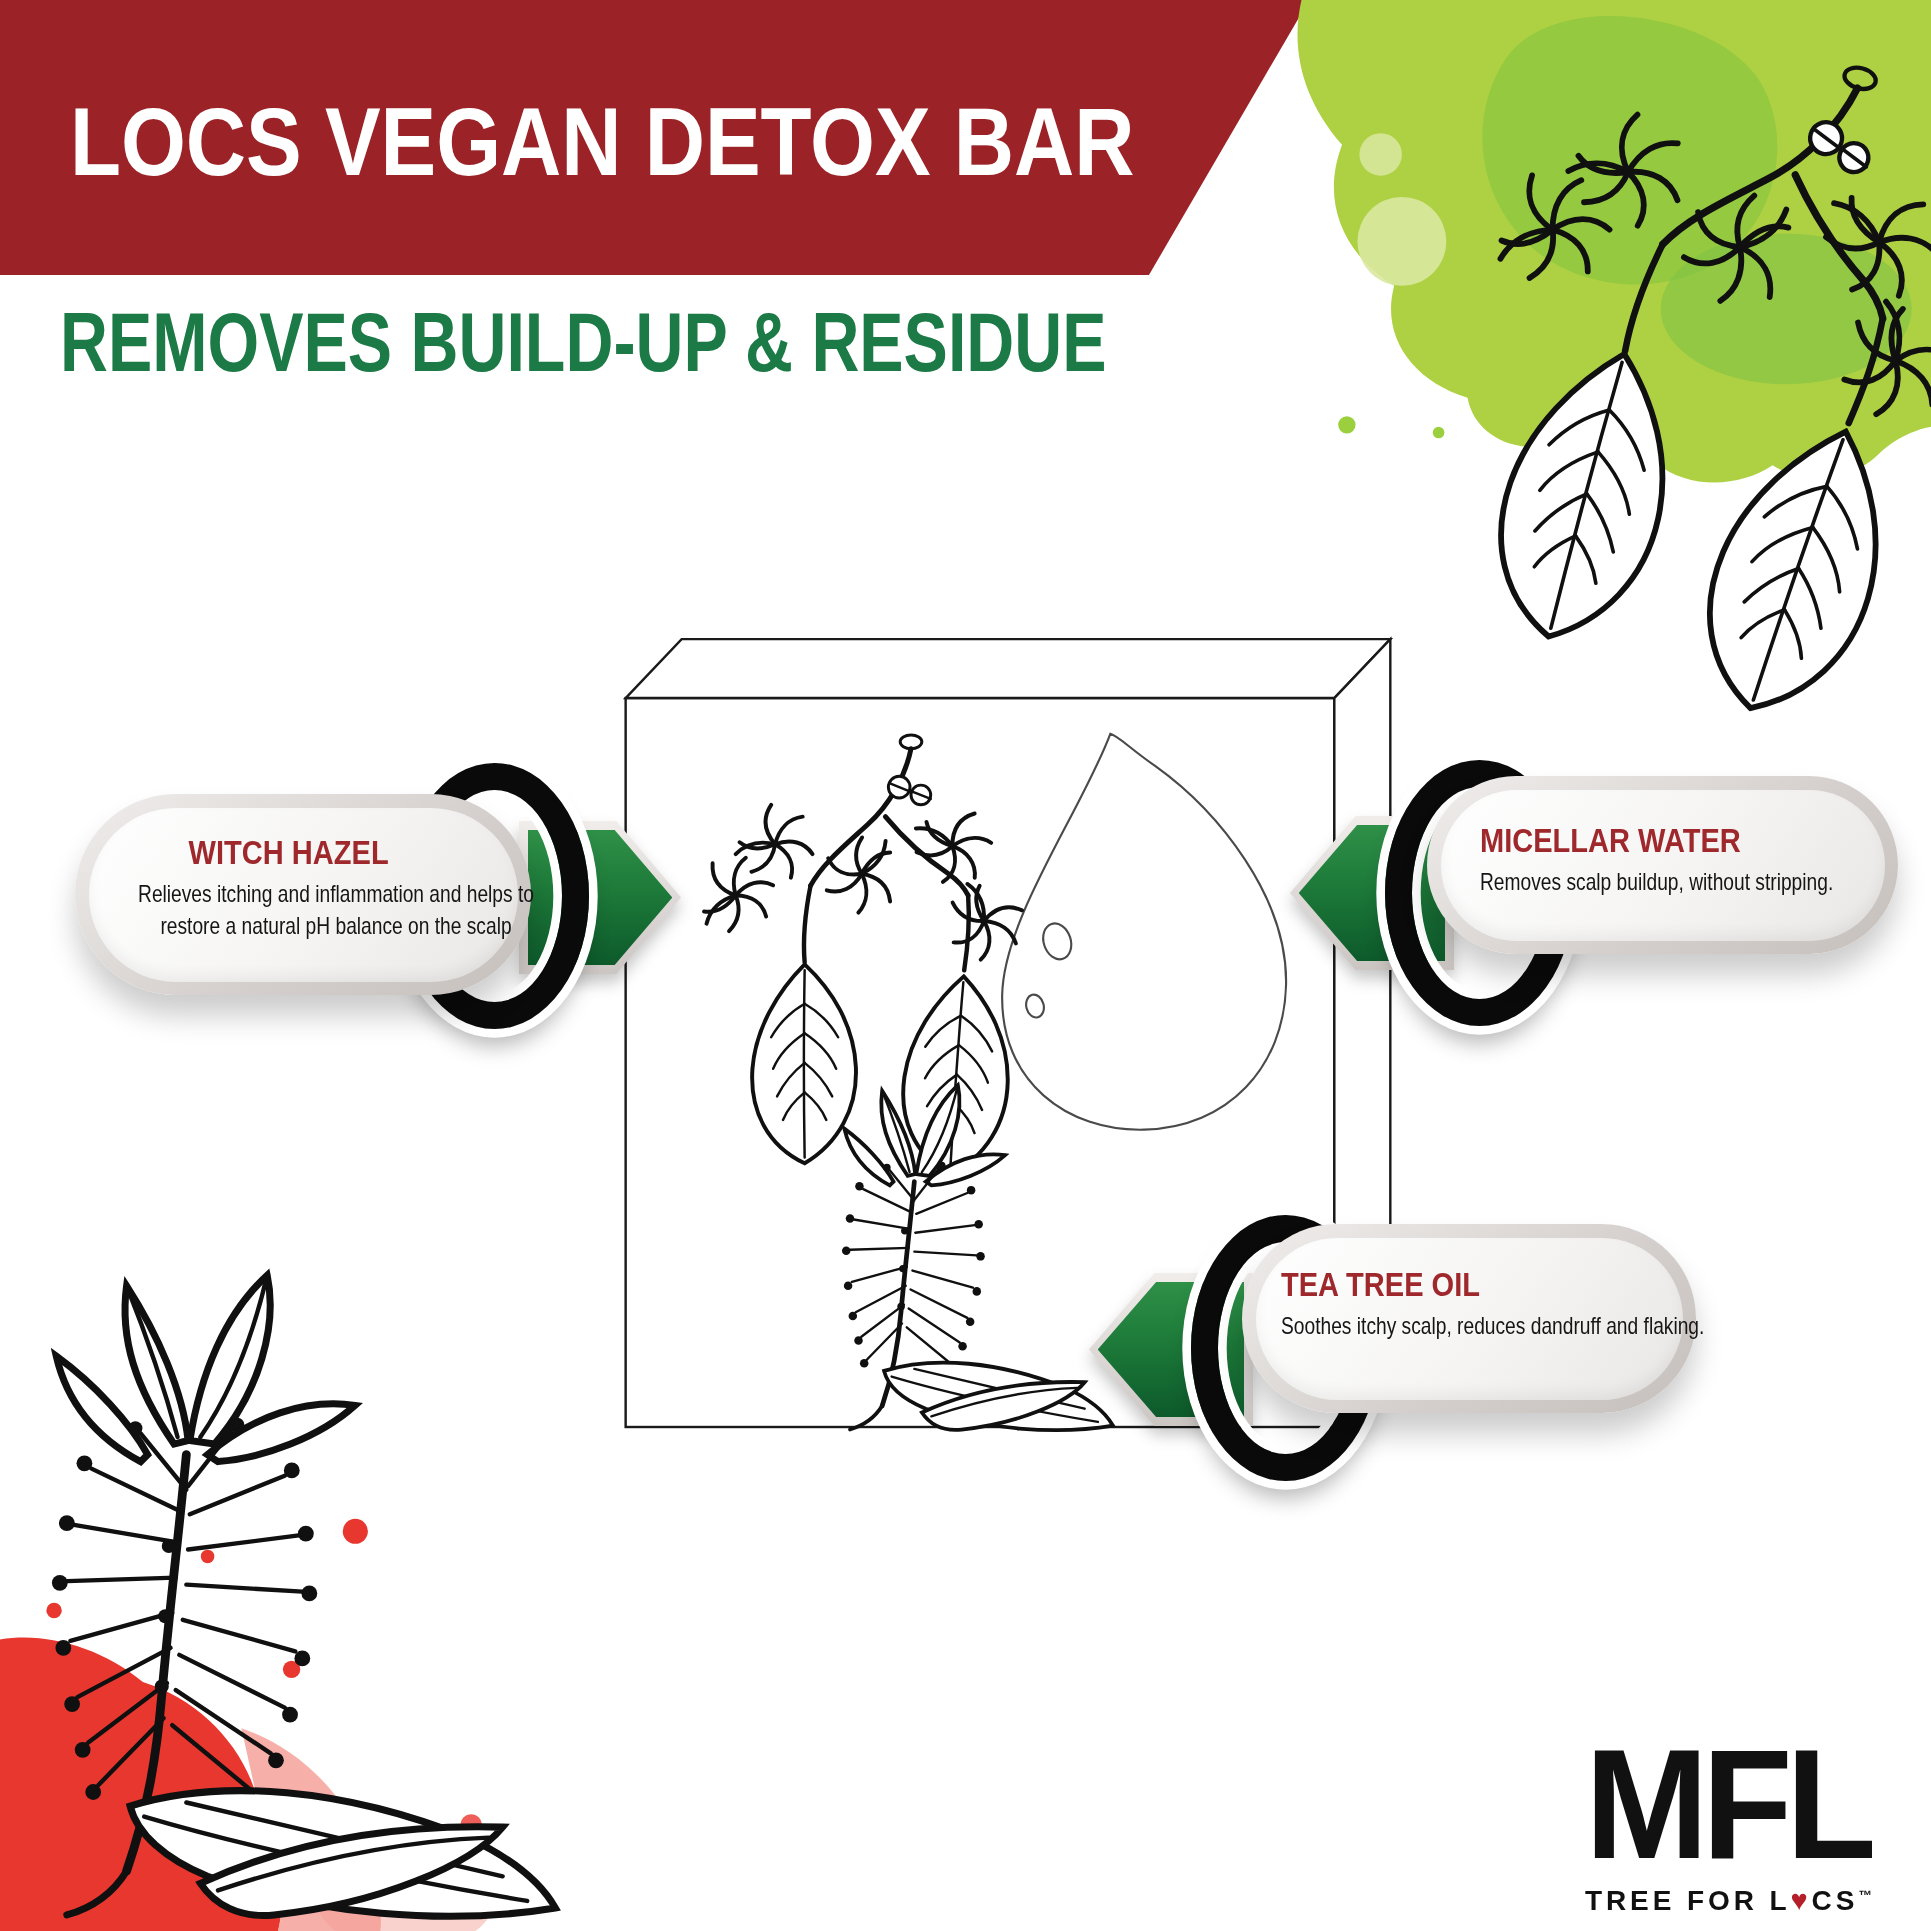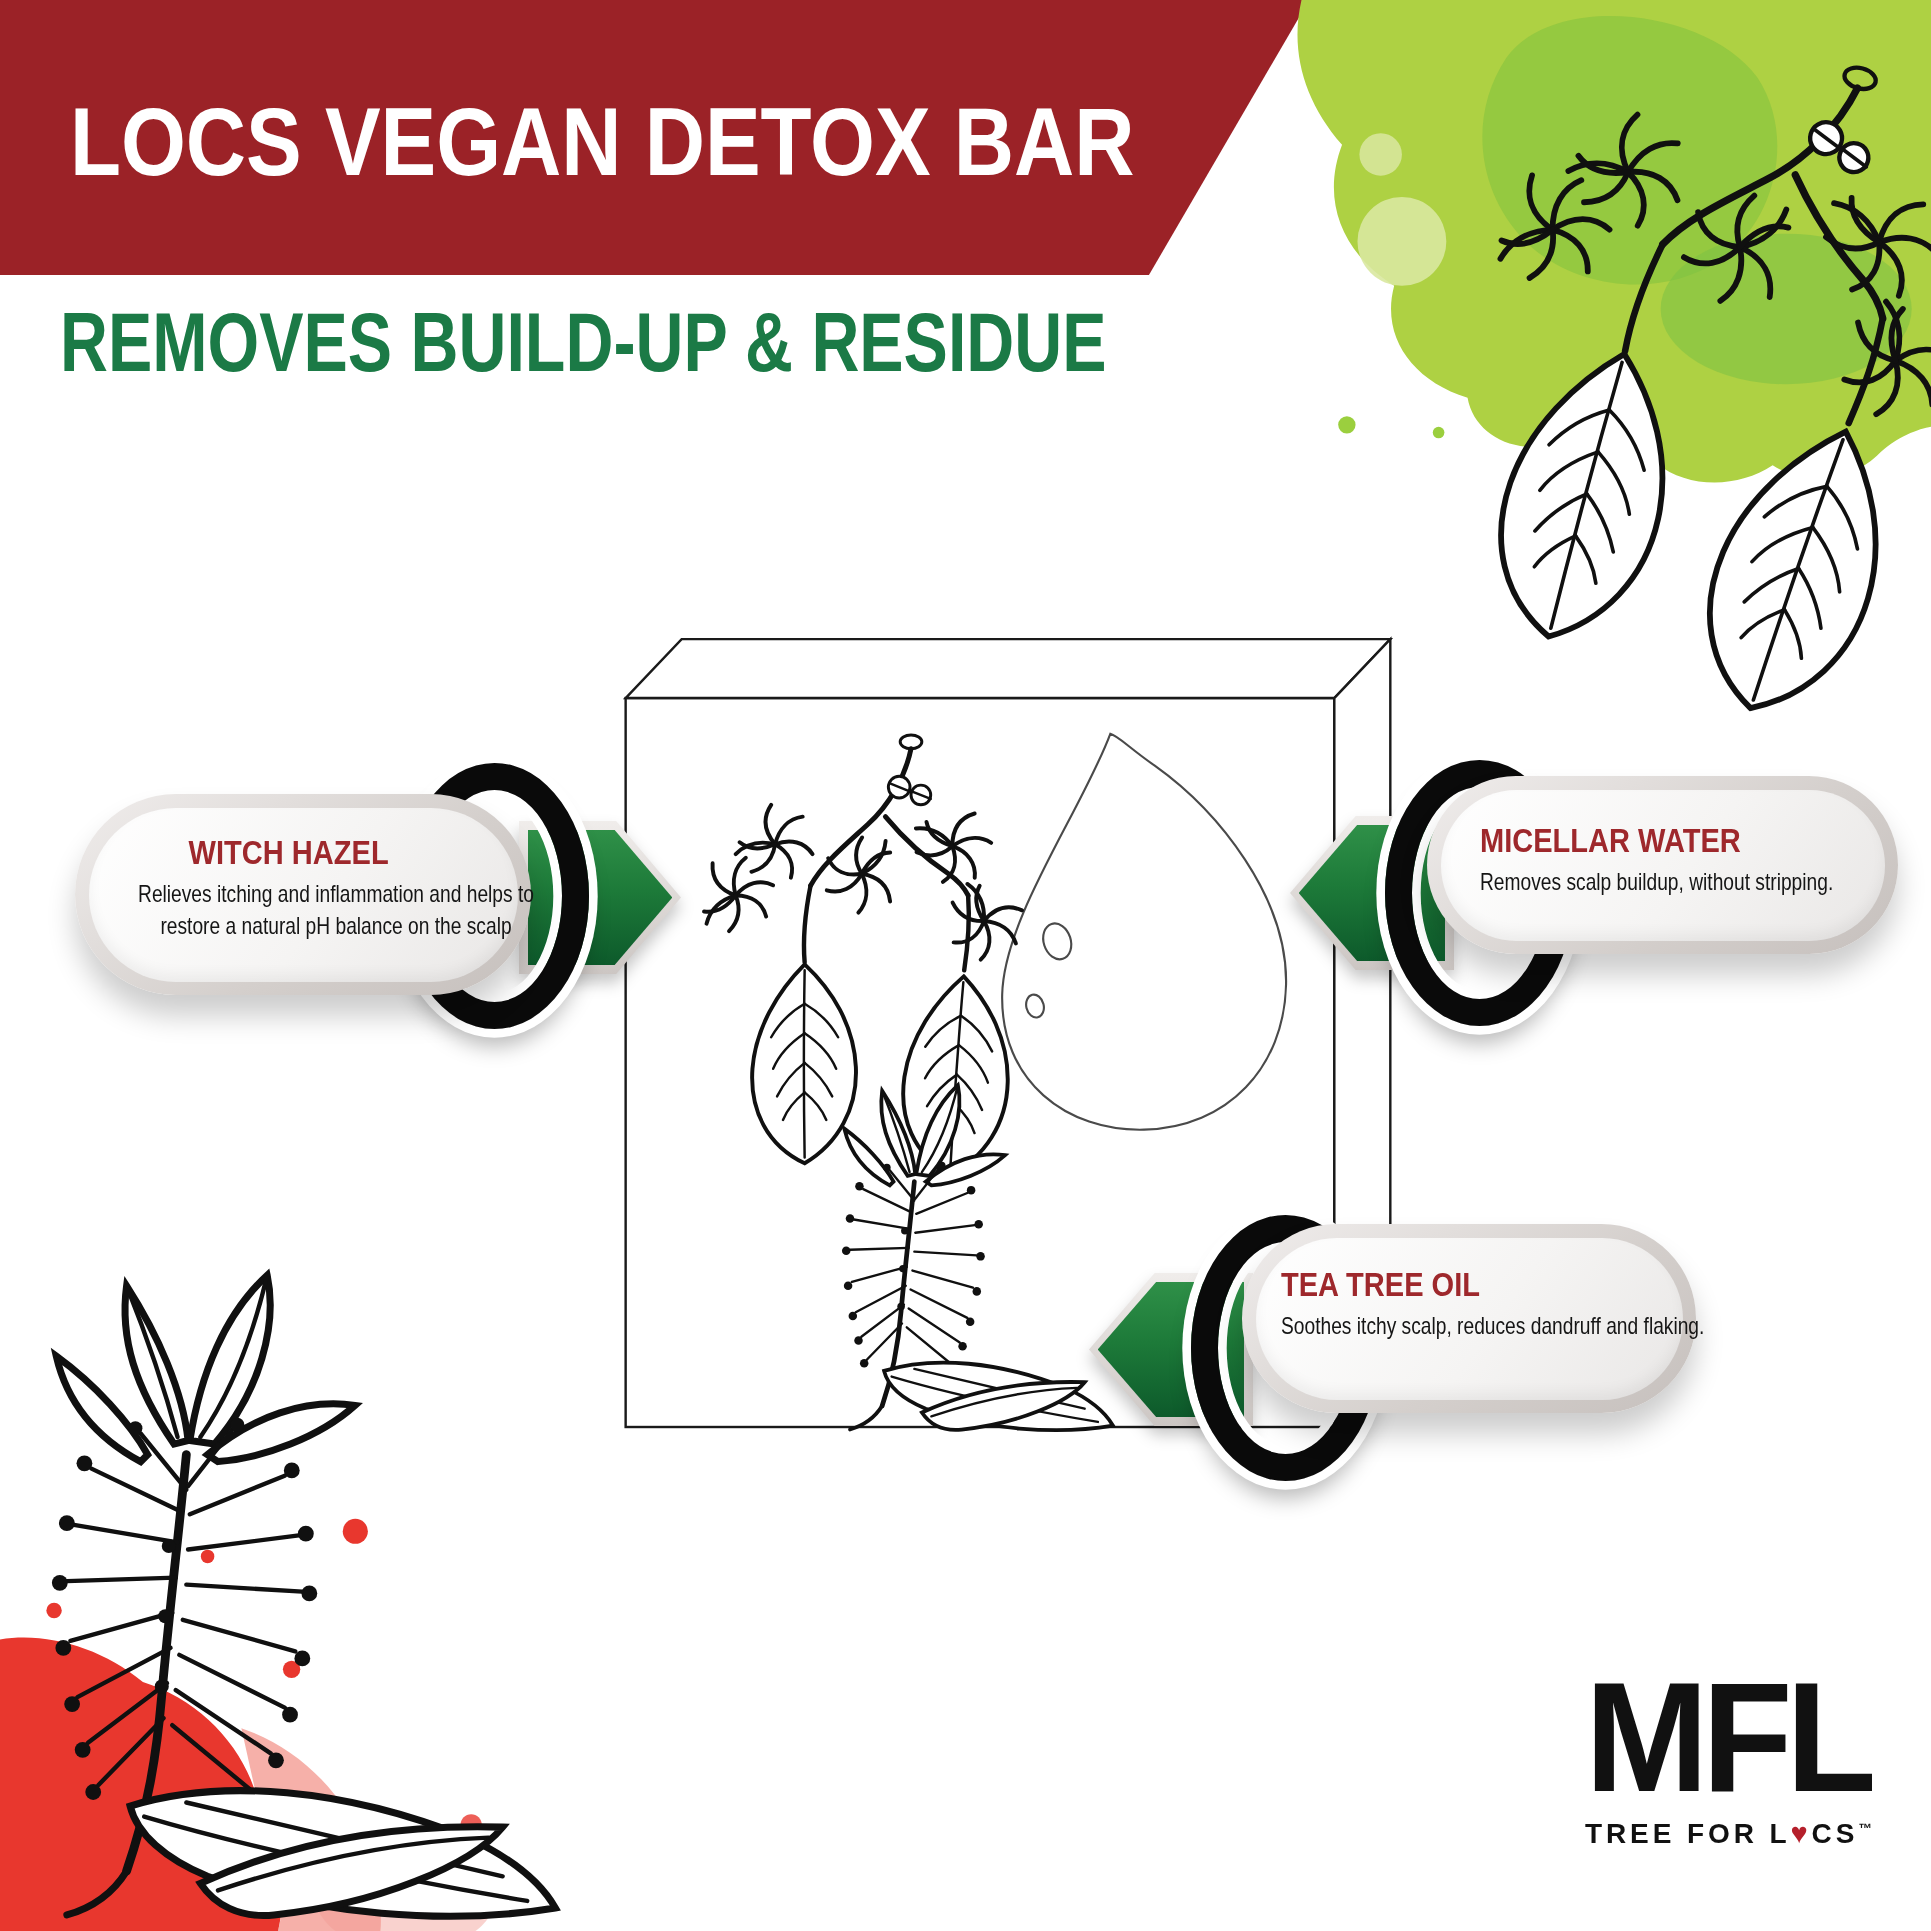--- a/index.html
+++ b/index.html
@@ -65,21 +65,21 @@
   .co-mw .pill-core{padding:33px 9.7px 0 39px;}
   .co-mw .co-desc{width:579px;}
   .co-mw .ring{left:1385px;top:760px;}
   .co-mw .arrow{left:1290px;top:816px;width:164px;height:154px;}
   .co-tt .pill{left:1242px;top:1224px;width:454px;height:189px;}
   .co-tt .pill-core{padding:29px 9.7px 0 25px;}
   .co-tt .co-desc{width:541px;}
   .co-tt .ring{left:1191px;top:1215px;}
   .co-tt .arrow{left:1089px;top:1273px;width:164px;height:153px;}
   
-  .logo{position:absolute;left:1585px;top:1659px;z-index:3;color:#111111;}
+  .logo{position:absolute;left:1585px;top:1726px;z-index:3;color:#111111;}
   .logo-acronym{
     font-size:156px;font-weight:bold;letter-spacing:-6.8px;line-height:1;margin:0;
     transform:scaleX(0.95);transform-origin:0 0;
   }
   .logo-tagline{
     font-size:28px;font-weight:bold;letter-spacing:3.9px;margin-top:1.9px;white-space:nowrap;
   }
   .logo-heart{color:#b51f2b;font-size:29px;}
   .logo-tm{font-size:13.5px;vertical-align:super;}
 </style>

